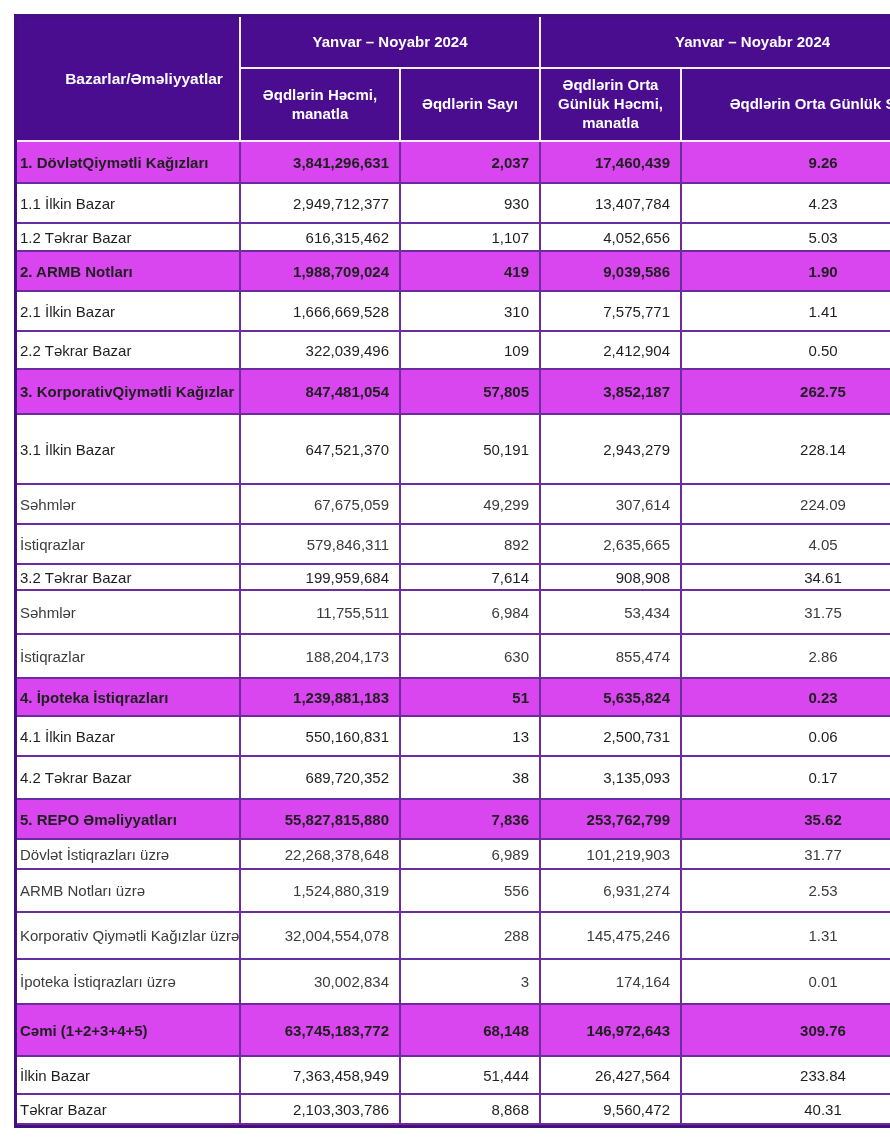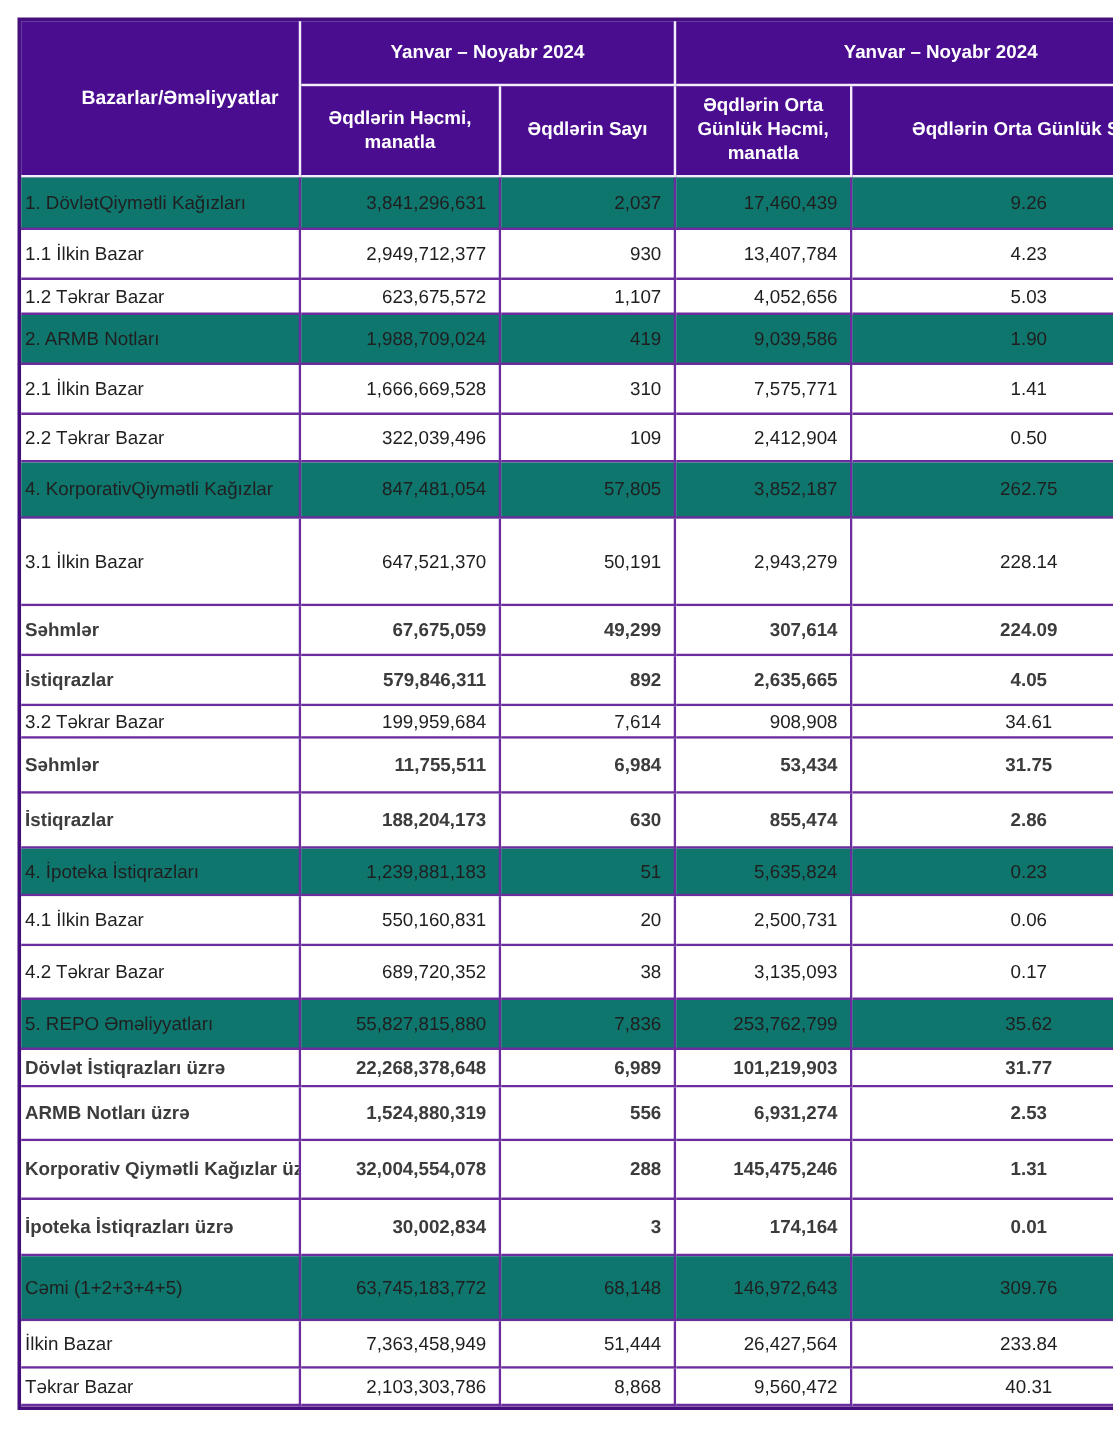--- a/index.html
+++ b/index.html
@@ -61,23 +61,23 @@
   tbody tr:nth-child(13) { height: 44px; }
   tbody tr:nth-child(14) { height: 38px; }
   tbody tr:nth-child(16) { height: 43px; }
   tbody tr:nth-child(18) { height: 30px; }
   tbody tr:nth-child(19) { height: 43px; }
   tbody tr:nth-child(20) { height: 47px; }
   tbody tr:nth-child(21) { height: 45px; }
   tbody tr:nth-child(22) { height: 52px; }
   tbody tr:nth-child(23) { height: 38px; }
   tbody tr:nth-child(24) { height: 30px; }
-  tr.section td { background: #0f766e; font-weight: normal; }
+  tr.section td { background: #d946ef; font-weight: bold; }
   tr.bold td    { font-weight: normal; }
-  tr.plain td   { font-weight: bold; color: #3c3c3c; }
+  tr.plain td   { font-weight: normal; color: #3c3c3c; }
   td.label {
     text-align: left;
     padding-left: 3px;
     padding-right: 2px;
     white-space: nowrap;
   }
   td.num {
     text-align: right;
     padding-right: 10px;
     white-space: nowrap;
@@ -122,21 +122,21 @@
         </tr>
         <tr class="bold">
           <td class="label">1.1 İlkin Bazar</td>
           <td class="num">2,949,712,377</td>
           <td class="num">930</td>
           <td class="num">13,407,784</td>
           <td class="ctr">4.23</td>
         </tr>
         <tr class="bold">
           <td class="label">1.2 Təkrar Bazar</td>
-          <td class="num">623,675,572</td>
+          <td class="num">616,315,462</td>
           <td class="num">1,107</td>
           <td class="num">4,052,656</td>
           <td class="ctr">5.03</td>
         </tr>
         <tr class="section">
           <td class="label">2. ARMB Notları</td>
           <td class="num">1,988,709,024</td>
           <td class="num">419</td>
           <td class="num">9,039,586</td>
           <td class="ctr">1.90</td>
@@ -149,21 +149,21 @@
           <td class="ctr">1.41</td>
         </tr>
         <tr class="bold">
           <td class="label">2.2 Təkrar Bazar</td>
           <td class="num">322,039,496</td>
           <td class="num">109</td>
           <td class="num">2,412,904</td>
           <td class="ctr">0.50</td>
         </tr>
         <tr class="section">
-          <td class="label">4. KorporativQiymətli Kağızlar</td>
+          <td class="label">3. KorporativQiymətli Kağızlar</td>
           <td class="num">847,481,054</td>
           <td class="num">57,805</td>
           <td class="num">3,852,187</td>
           <td class="ctr">262.75</td>
         </tr>
         <tr class="bold">
           <td class="label">3.1 İlkin Bazar</td>
           <td class="num">647,521,370</td>
           <td class="num">50,191</td>
           <td class="num">2,943,279</td>
@@ -207,21 +207,21 @@
         <tr class="section">
           <td class="label">4. İpoteka İstiqrazları</td>
           <td class="num">1,239,881,183</td>
           <td class="num">51</td>
           <td class="num">5,635,824</td>
           <td class="ctr">0.23</td>
         </tr>
         <tr class="bold">
           <td class="label">4.1 İlkin Bazar</td>
           <td class="num">550,160,831</td>
-          <td class="num">20</td>
+          <td class="num">13</td>
           <td class="num">2,500,731</td>
           <td class="ctr">0.06</td>
         </tr>
         <tr class="bold">
           <td class="label">4.2 Təkrar Bazar</td>
           <td class="num">689,720,352</td>
           <td class="num">38</td>
           <td class="num">3,135,093</td>
           <td class="ctr">0.17</td>
         </tr>

